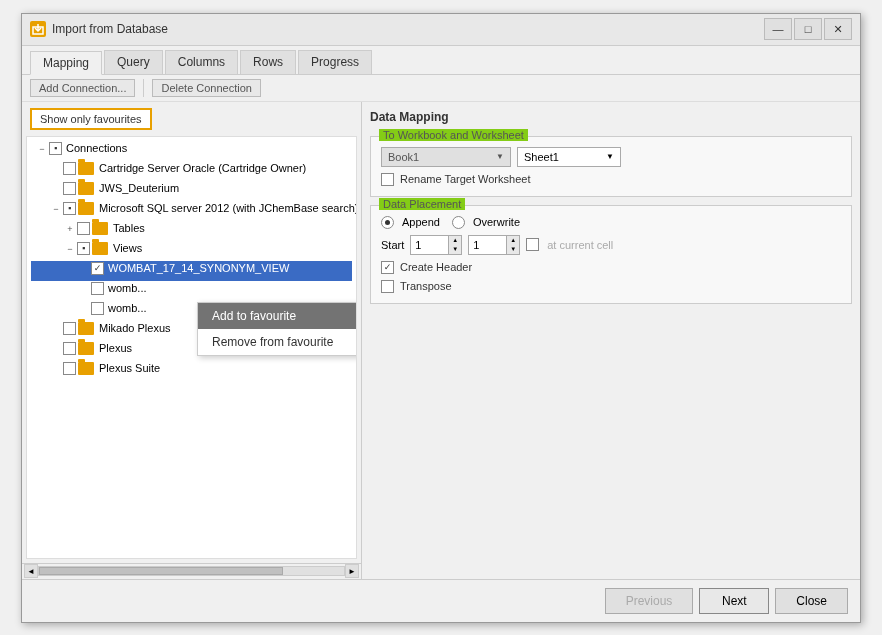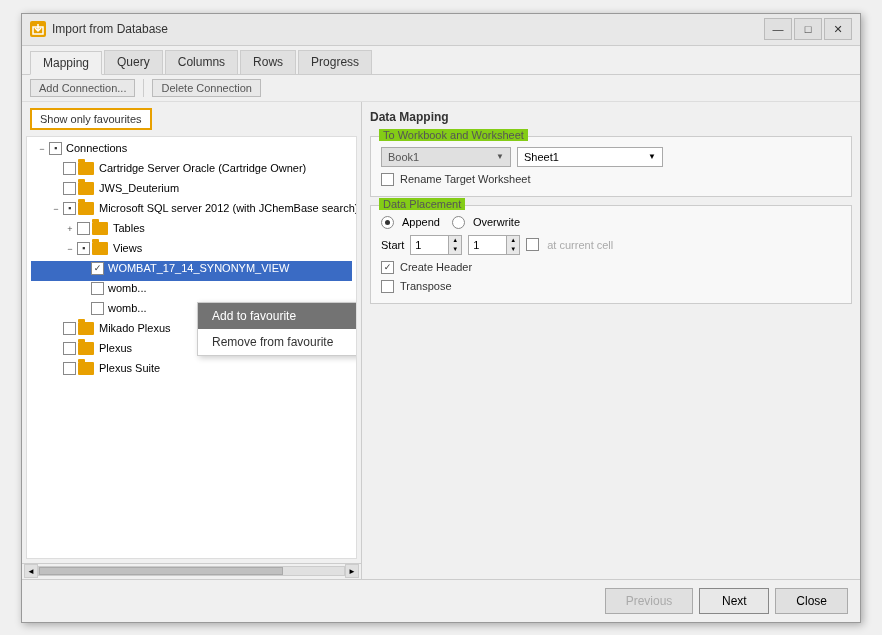--- a/index.html
+++ b/index.html
@@ -306,21 +306,21 @@
       justify-content: space-between;
       color: #555;
     }
     .dropdown-arrow { font-size: 8px; }
 
     .dropdown2 {
       padding: 3px 6px;
       border: 1px solid #aaa;
       background: white;
       font-size: 11px;
-      width: 146px;
+      width: 104px;
       cursor: pointer;
       display: flex;
       align-items: center;
       justify-content: space-between;
     }
 
     .checkbox-row {
       display: flex;
       align-items: center;
       gap: 4px;

